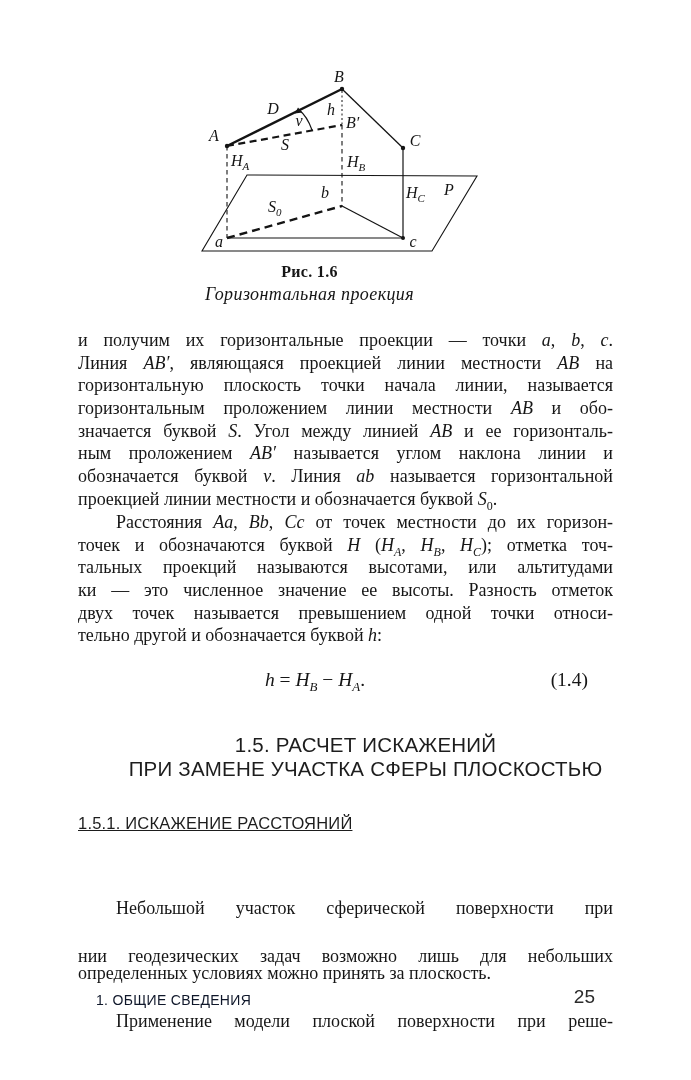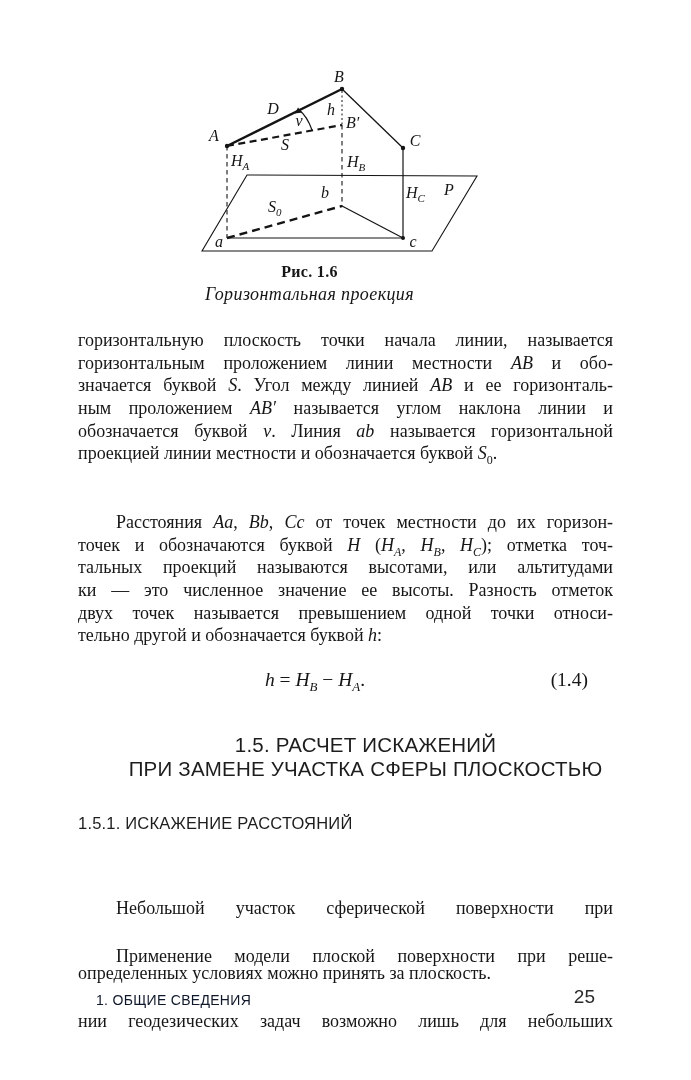--- a/index.html
+++ b/index.html
@@ -26,21 +26,21 @@
   .f-row{position:absolute;left:78px;top:669px;width:535px;height:30px;font-size:19.5px;}
   .f-body{display:block;text-align:center;margin-right:61px;}
   .f-body sub{font-size:13px;vertical-align:-5px;}
   .f-num{position:absolute;right:25px;top:0;}
   
   .heading{position:absolute;left:0;top:733px;width:691px;margin:0;text-align:center;
            font-family:"Liberation Sans",sans-serif;font-weight:400;font-size:20.5px;
            line-height:23.5px;color:#1d1d1d;letter-spacing:.2px;padding-left:20px;}
   .subheading{position:absolute;left:78px;top:814px;margin:0;
            font-family:"Liberation Sans",sans-serif;font-weight:400;font-size:16.5px;
-           color:#1d1d1d;letter-spacing:.2px;}
+           color:#1d1d1d;letter-spacing:.2px;text-decoration:underline;}
   
   .footer-left{position:absolute;left:96px;top:992px;font-family:"Liberation Sans",sans-serif;
            font-size:14px;color:#0f172a;letter-spacing:.3px;}
   .page-num{position:absolute;right:96px;top:986px;font-family:"Liberation Sans",sans-serif;
            font-size:19px;color:#2b2b2b;}
 </style>
 </head>
 <body>
 
 <div class="page">
@@ -89,20 +89,22 @@
       <text x="218" y="185" text-anchor="middle">c</text>
     </svg>
   </div>
 
   <div class="caption">
     <div class="cap-label">Рис. 1.6</div>
     <div class="cap-title">Горизонтальная проекция</div>
   </div>
 
   <div class="col" style="top:329px">
+    <div class="tl"><span>и получим их горизонтальные проекции — точки </span><span class="it">a</span><span>, </span><span class="it">b</span><span>, </span><span class="it">c</span><span>.</span></div>
+    <div class="tl"><span>Линия </span><span class="it">AB′</span><span>, являющаяся проекцией линии местности </span><span class="it">AB</span><span> на</span></div>
     <div class="tl"><span>горизонтальную плоскость точки начала линии, называется</span></div>
     <div class="tl"><span>горизонтальным проложением линии местности </span><span class="it">AB</span><span> и обо-</span></div>
     <div class="tl"><span>значается буквой </span><span class="it">S</span><span>. Угол между линией </span><span class="it">AB</span><span> и ее горизонталь-</span></div>
     <div class="tl"><span>ным проложением </span><span class="it">AB′</span><span> называется углом наклона линии и</span></div>
     <div class="tl"><span>обозначается буквой </span><span class="it">ν</span><span>. Линия </span><span class="it">ab</span><span> называется горизонтальной</span></div>
     <div class="tl end"><span>проекцией линии местности и обозначается буквой </span><span class="it">S</span><sub>0</sub><span>.</span></div>
   </div>
 
   <div class="col" style="top:511px">
     <div class="tl ind"><span>Расстояния </span><span class="it">Aa</span><span>, </span><span class="it">Bb</span><span>, </span><span class="it">Cc</span><span> от точек местности до их горизон-</span></div>
@@ -124,20 +126,20 @@
   </h2>
 
   <h3 class="subheading">1.5.1. ИСКАЖЕНИЕ РАССТОЯНИЙ</h3>
 
   <div class="col" style="top:855px">
     <div class="tl tl24 ind"><span>Небольшой участок сферической поверхности при</span></div>
     <div class="tl tl24 end"><span>определенных условиях можно принять за плоскость.</span></div>
   </div>
 
   <div class="col" style="top:903px">
+    <div class="tl tl24"><span>нии геодезических задач возможно лишь для небольших</span></div>
     <div class="tl tl24 ind"><span>Применение модели плоской поверхности при реше-</span></div>
-    <div class="tl tl24"><span>нии геодезических задач возможно лишь для небольших</span></div>
   </div>
 
   <div class="footer-left">1. ОБЩИЕ СВЕДЕНИЯ</div>
   <div class="page-num">25</div>
 
 </div>
 
 </body></html>

